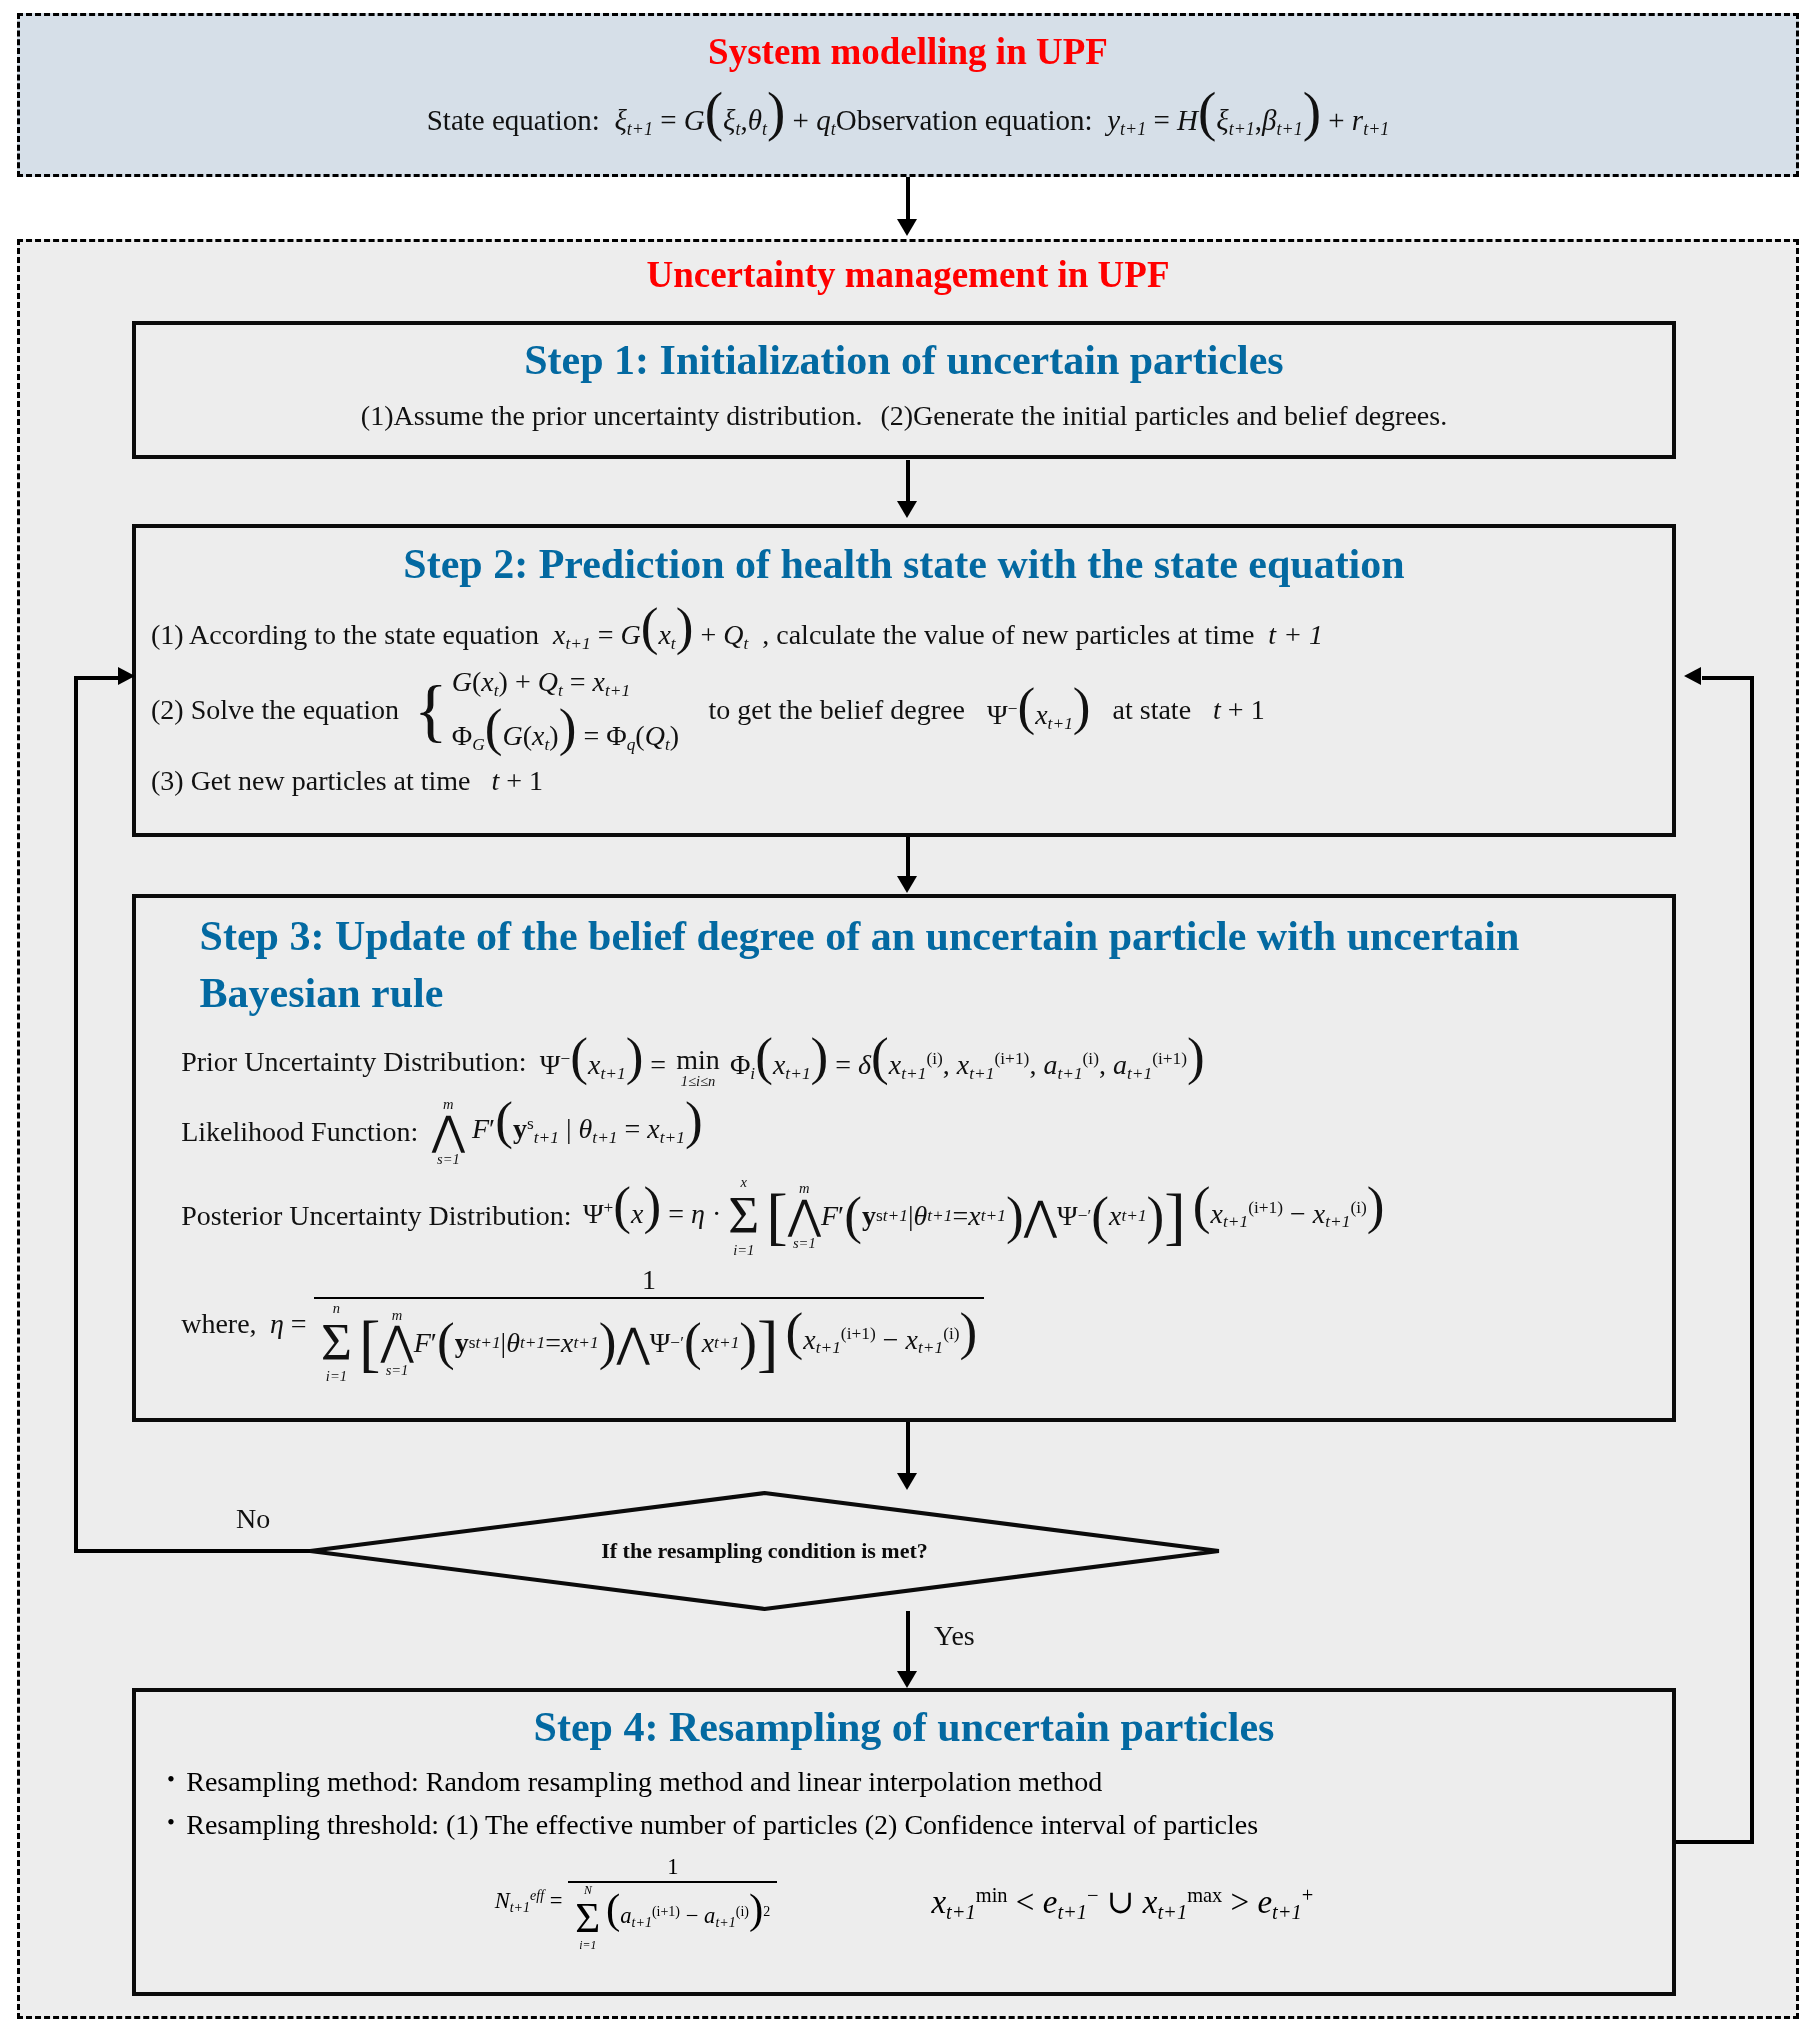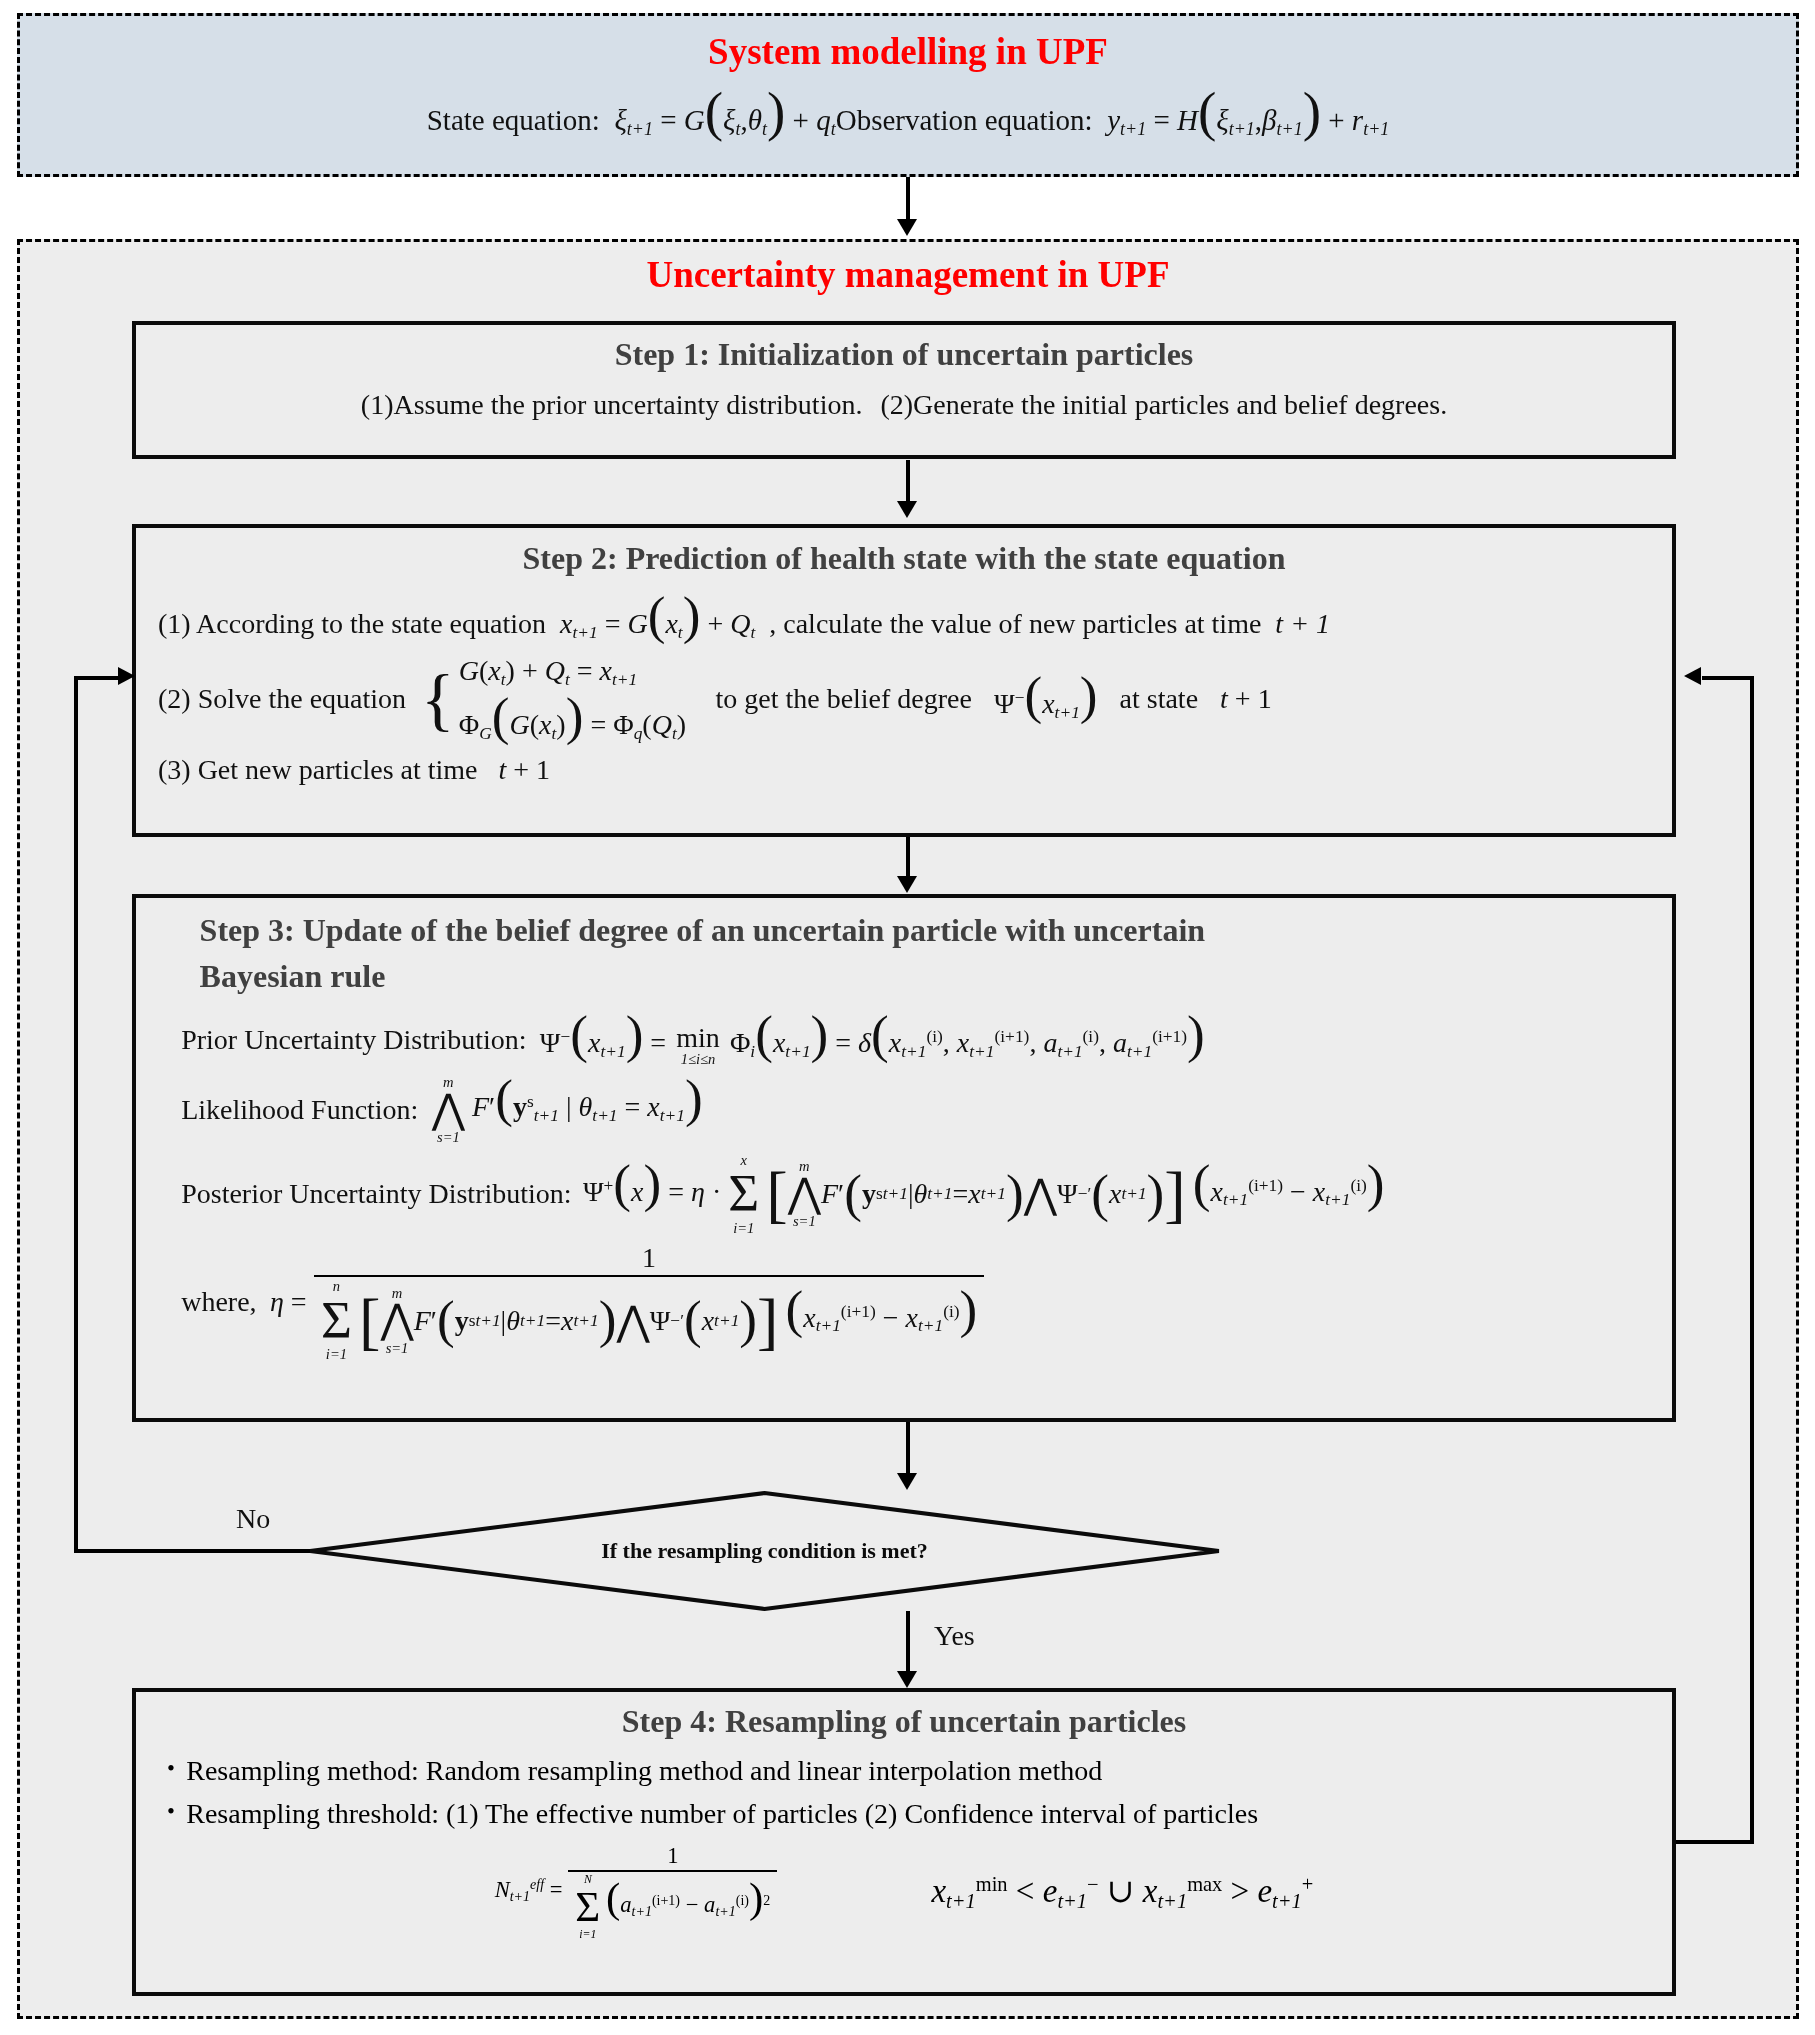--- a/index.html
+++ b/index.html
@@ -59,21 +59,21 @@
   }
   #body-title{
     text-align:center; color:#ff0000; font-weight:bold; font-size:37px;
     margin-top:11.3px;
   }
 
   .step-box{
     position:absolute; background:#ededed; border:4.1px solid #0b0b0b;
   }
   .step-title{
-    text-align:center; font-weight:bold; font-size:32px; color:#404040;
+    text-align:center; font-weight:bold; font-size:42px; color:#0369a1;
   }
   .step-title.left{ text-align:left; }
   .step-line{ font-size:28px; color:#111; }
 
   
   #decision-diamond{
     position:absolute; left:308px; top:1491px; width:913px; height:120px;
   }
   #decision-diamond .dtext{
     position:absolute; inset:0; display:flex; align-items:center; justify-content:center;
@@ -136,21 +136,21 @@
   <div class="step-title" style="margin-top:11.3px;">Step 1: Initialization of uncertain particles</div>
   <div class="step-line" style="margin-top:15.4px; display:flex; justify-content:center; gap:18px;">
     <span>(1)Assume the prior uncertainty distribution.</span>
     <span>(2)Generate the initial  particles and belief degrees.</span>
   </div>
 </div>
 
 <div class="vline" style="left:906px; top:460px; height:43px;"></div>
 <div class="arrow-down" style="left:897px; top:501px;"></div>
 
-<div class="step-box" style="left:132px; top:524px; width:1544px; height:313px; padding:0 22px;">
+<div class="step-box" style="left:132px; top:524px; width:1544px; height:313px; padding:0 15px;">
   <div class="step-title" style="margin-top:12.3px;">Step 2: Prediction of health state with the state equation</div>
 
   <div class="step-line" style="margin-top:17.4px;">
     <span>(1) According to the state equation</span>
     <span class="math">
       &nbsp;<i>x</i><sub>t+1</sub> = <i>G</i><span class="pr">(</span><i>x</i><sub>t</sub><span class="pr">)</span> + <i>Q</i><sub>t</sub>&nbsp;
     </span>
     <span>, calculate the value of new particles at time</span>
     <span class="math it">&nbsp;<i>t</i> + 1</span>
   </div>

